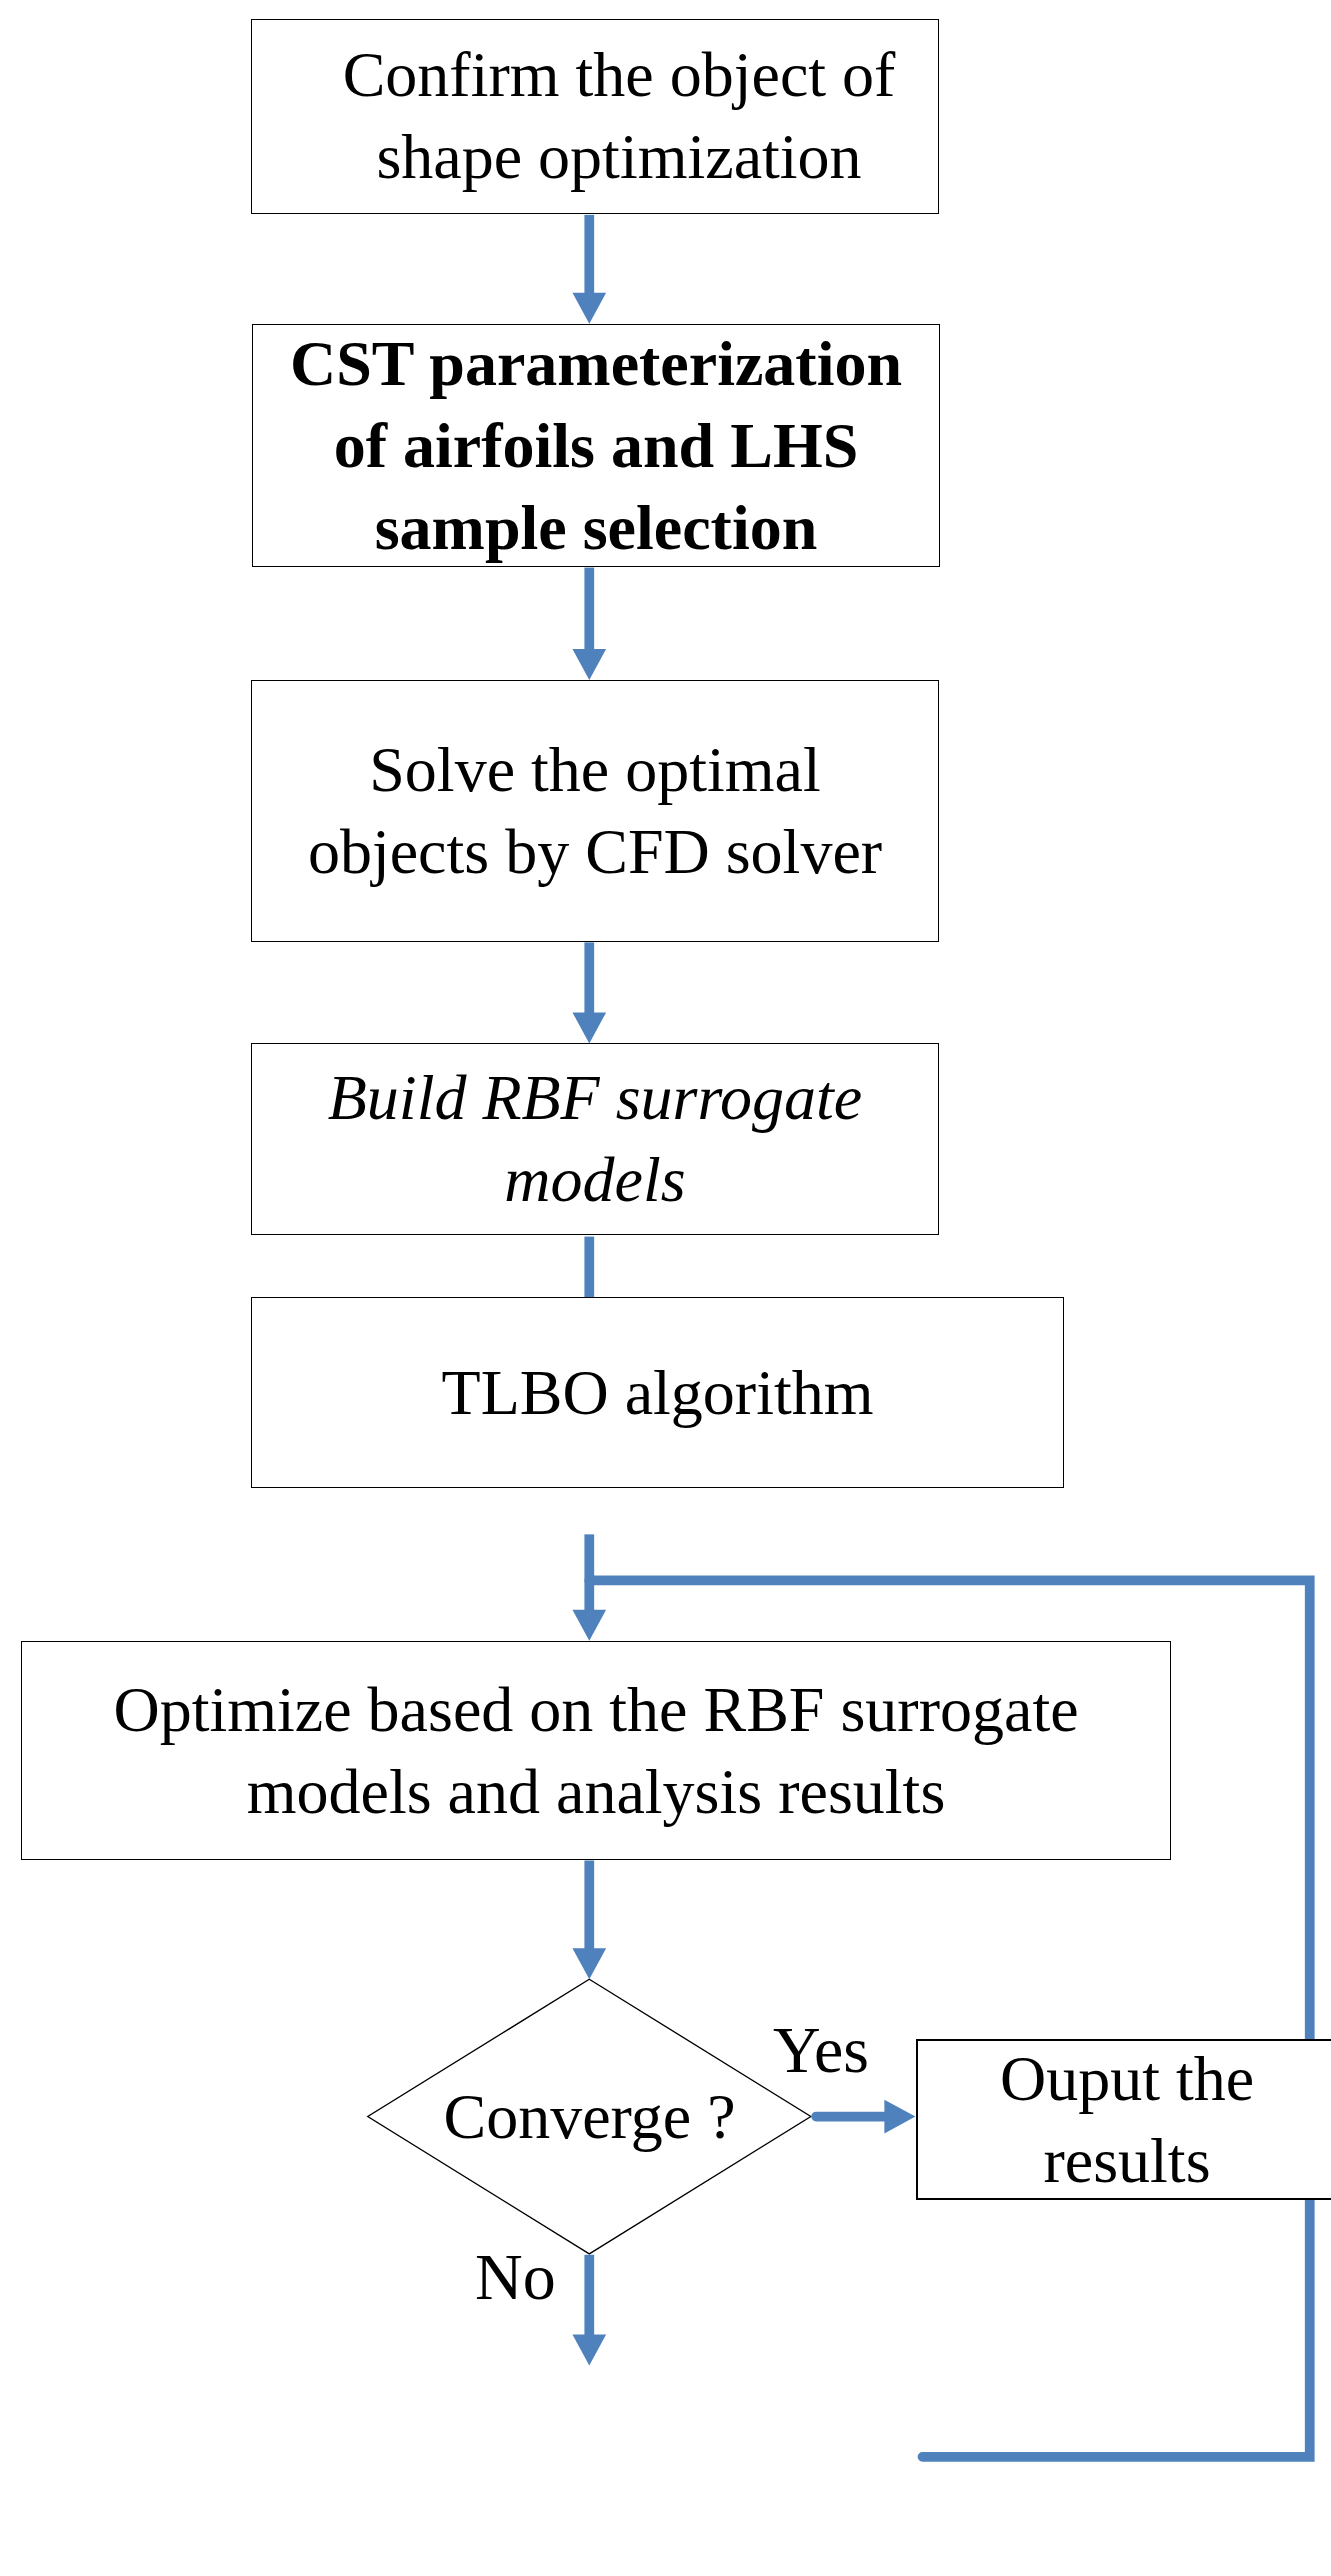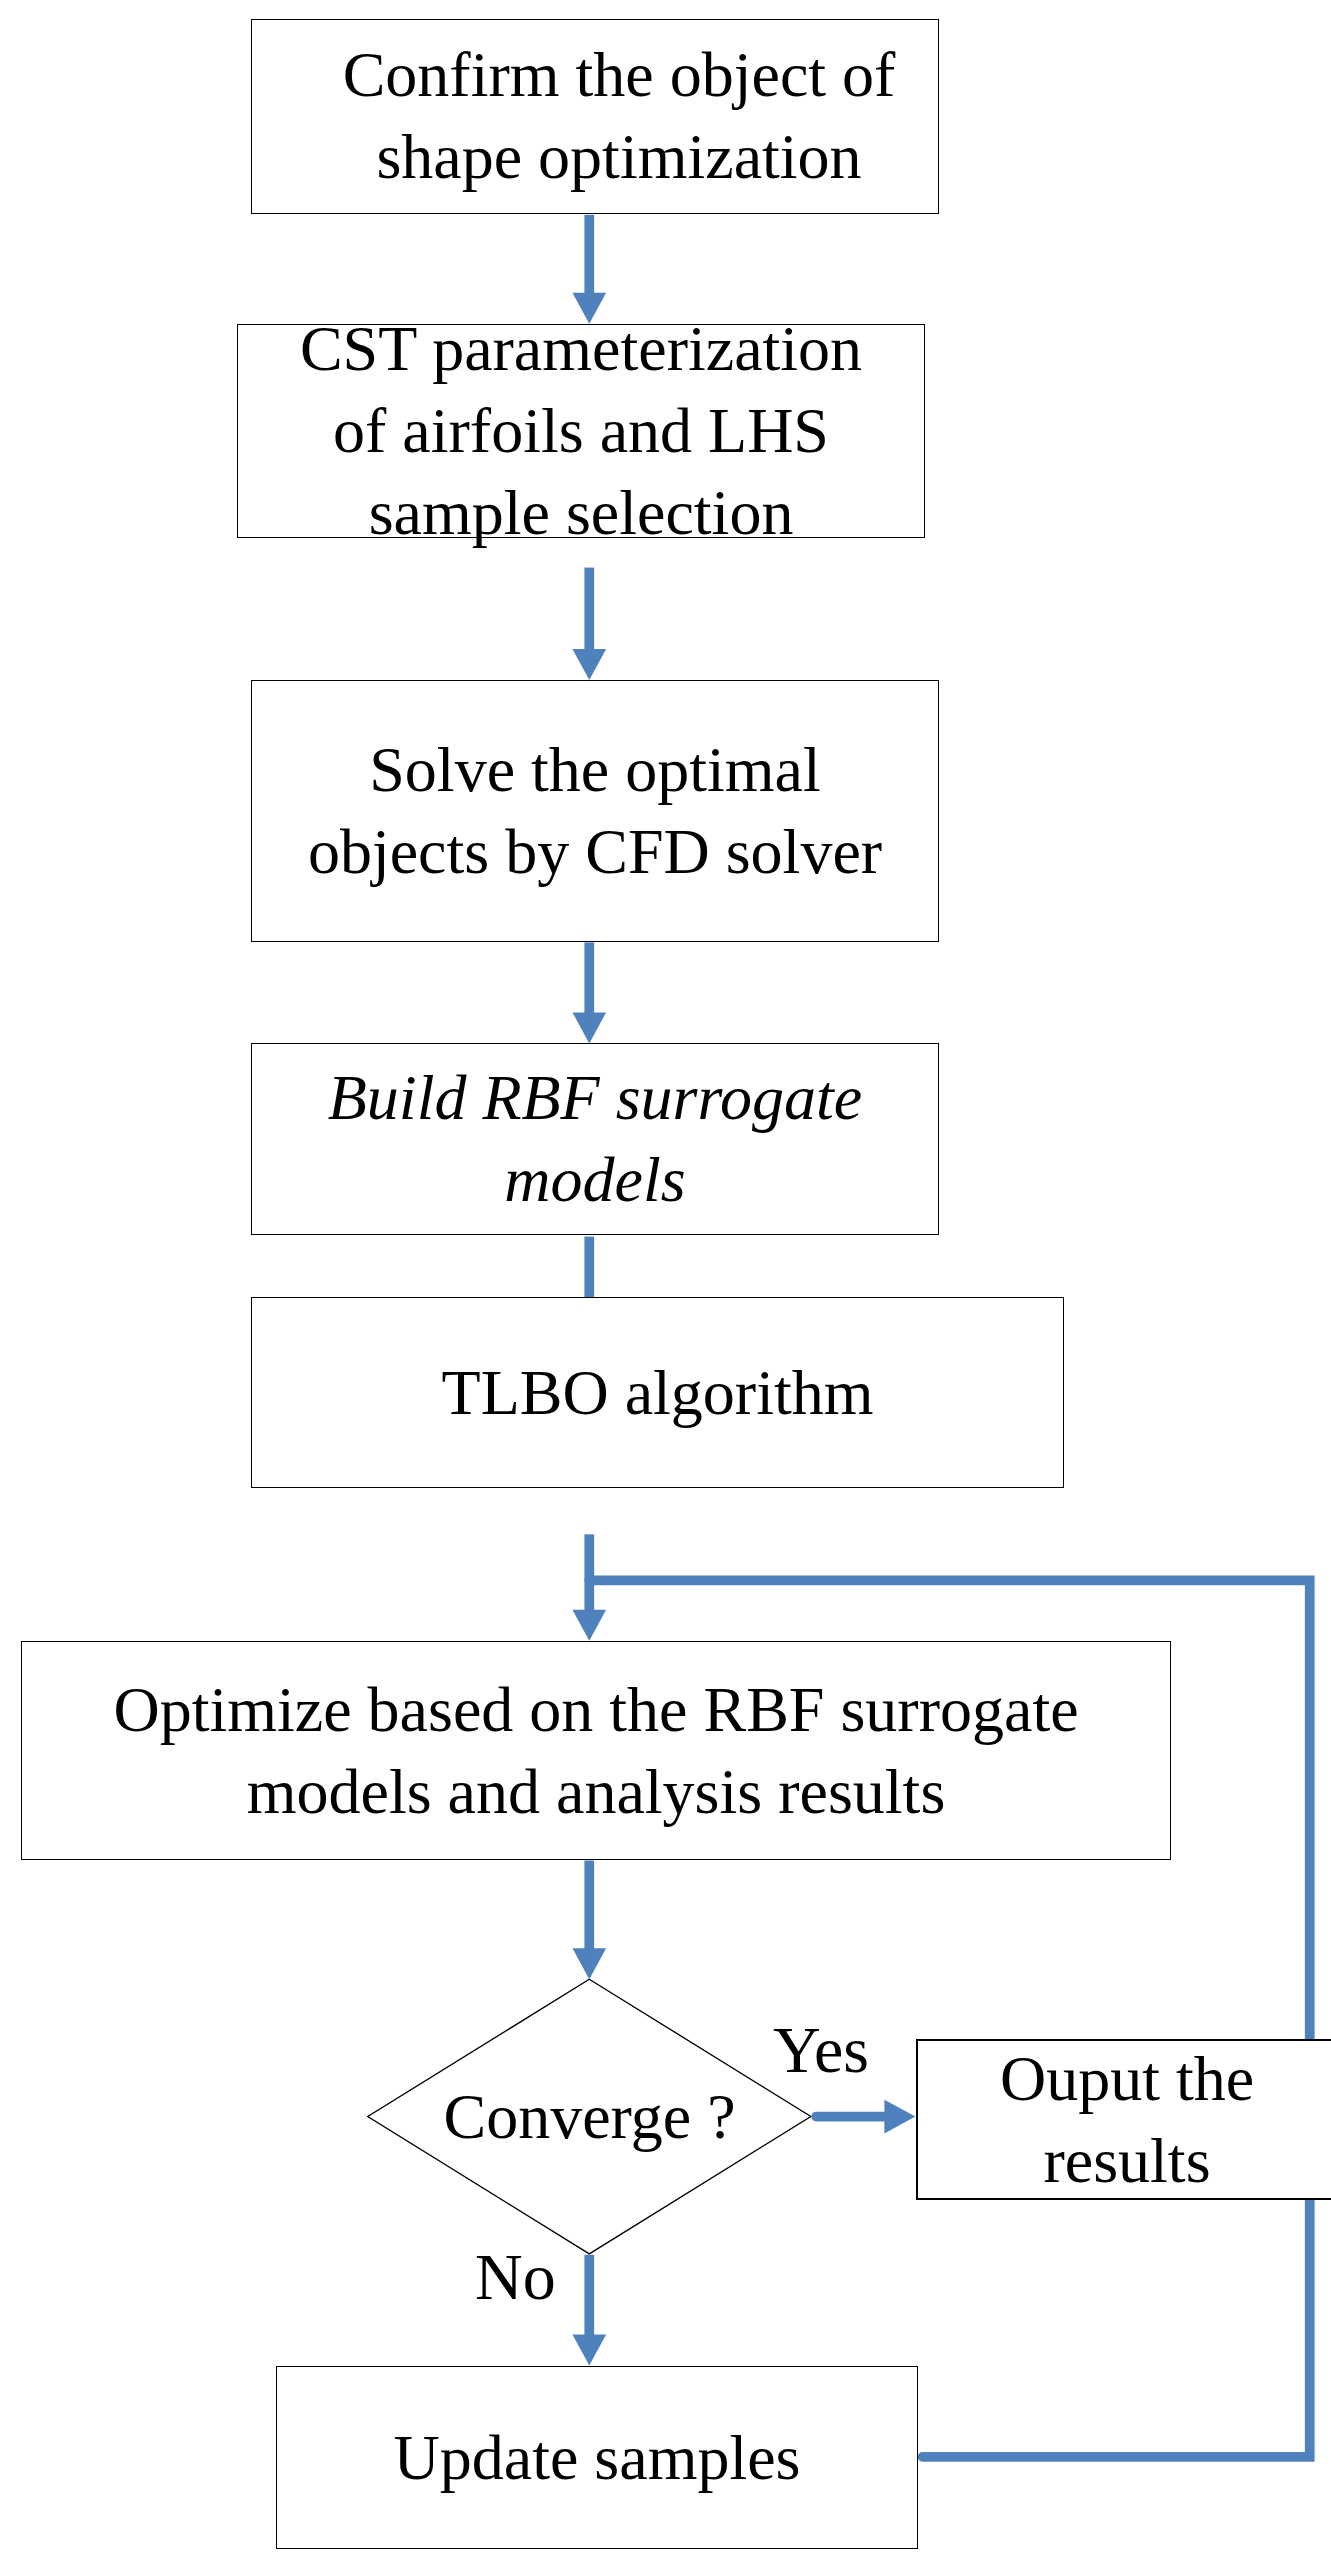--- a/index.html
+++ b/index.html
@@ -33,21 +33,21 @@
     text-align:center;
     box-sizing:border-box;
   }
   .label{
     white-space:pre-line;
     font-size:64px;
     line-height:82px;
     display:block;
   }
   .node-b1{left:251px;top:18.6px;width:688px;height:195px;padding-left:48px;}
-  .node-b2{left:237px;top:324px;width:688px;height:214px;}
+  .node-b2{left:252px;top:324px;width:688px;height:243px;font-weight:bold;}
   .node-b3{left:251px;top:680px;width:688px;height:262px;}
   .node-b4{left:251px;top:1043px;width:688px;height:192px;font-style:italic;}
   .node-b5{left:251px;top:1297px;width:813px;height:191px;}
   .node-b6{left:21px;top:1641px;width:1150px;height:219px;}
   .node-b7{left:916px;top:2039px;width:422px;height:161px;border-width:2.7px;}
   .node-b8{left:276px;top:2366px;width:642px;height:183px;}
   .diamond-label{
     position:absolute;left:368px;top:1979px;width:443px;height:275px;
     display:flex;align-items:center;justify-content:center;text-align:right;
   }
@@ -139,23 +139,20 @@
   <div class="node node-b6">
     <span class="label">Optimize based on the RBF surrogate
 models and analysis results</span>
   </div>
 
   <div class="node node-b7">
     <span class="label">Ouput the
 results</span>
   </div>
 
-  <div class="node node-b8">
-    <span class="label">Update samples</span>
-  </div>
 
   <div class="diamond-label">
     <span class="label">Converge ?</span>
   </div>
 
   <div class="edge-label edge-label-yes">Yes</div>
   <div class="edge-label edge-label-no">No</div>
 
 </div>
 

